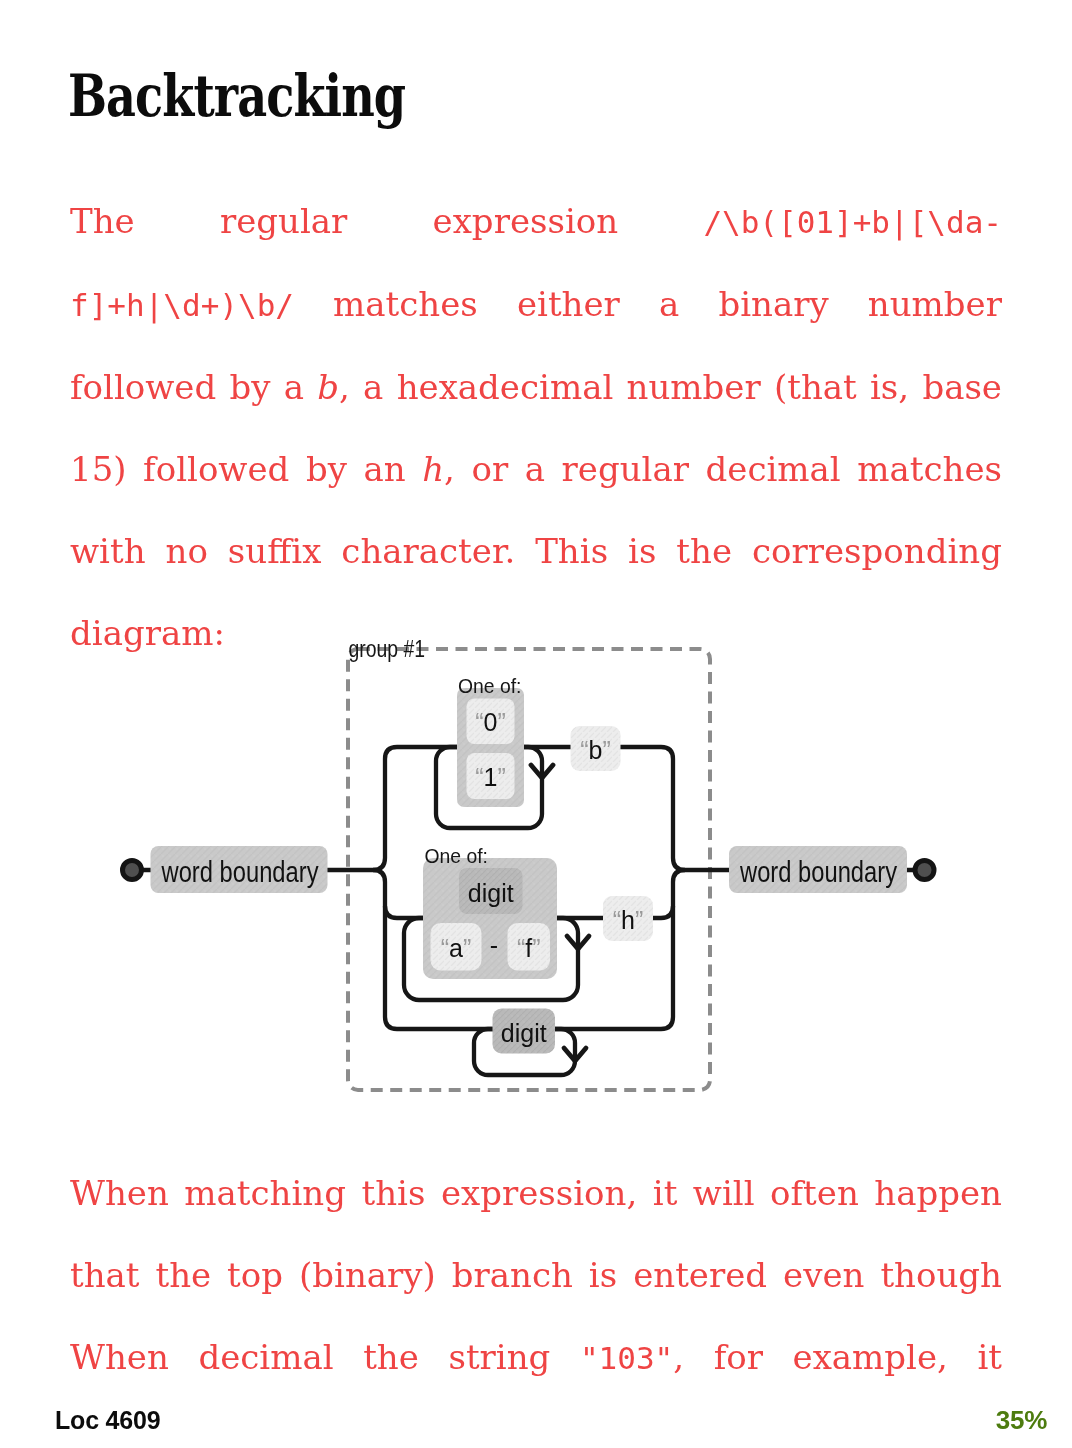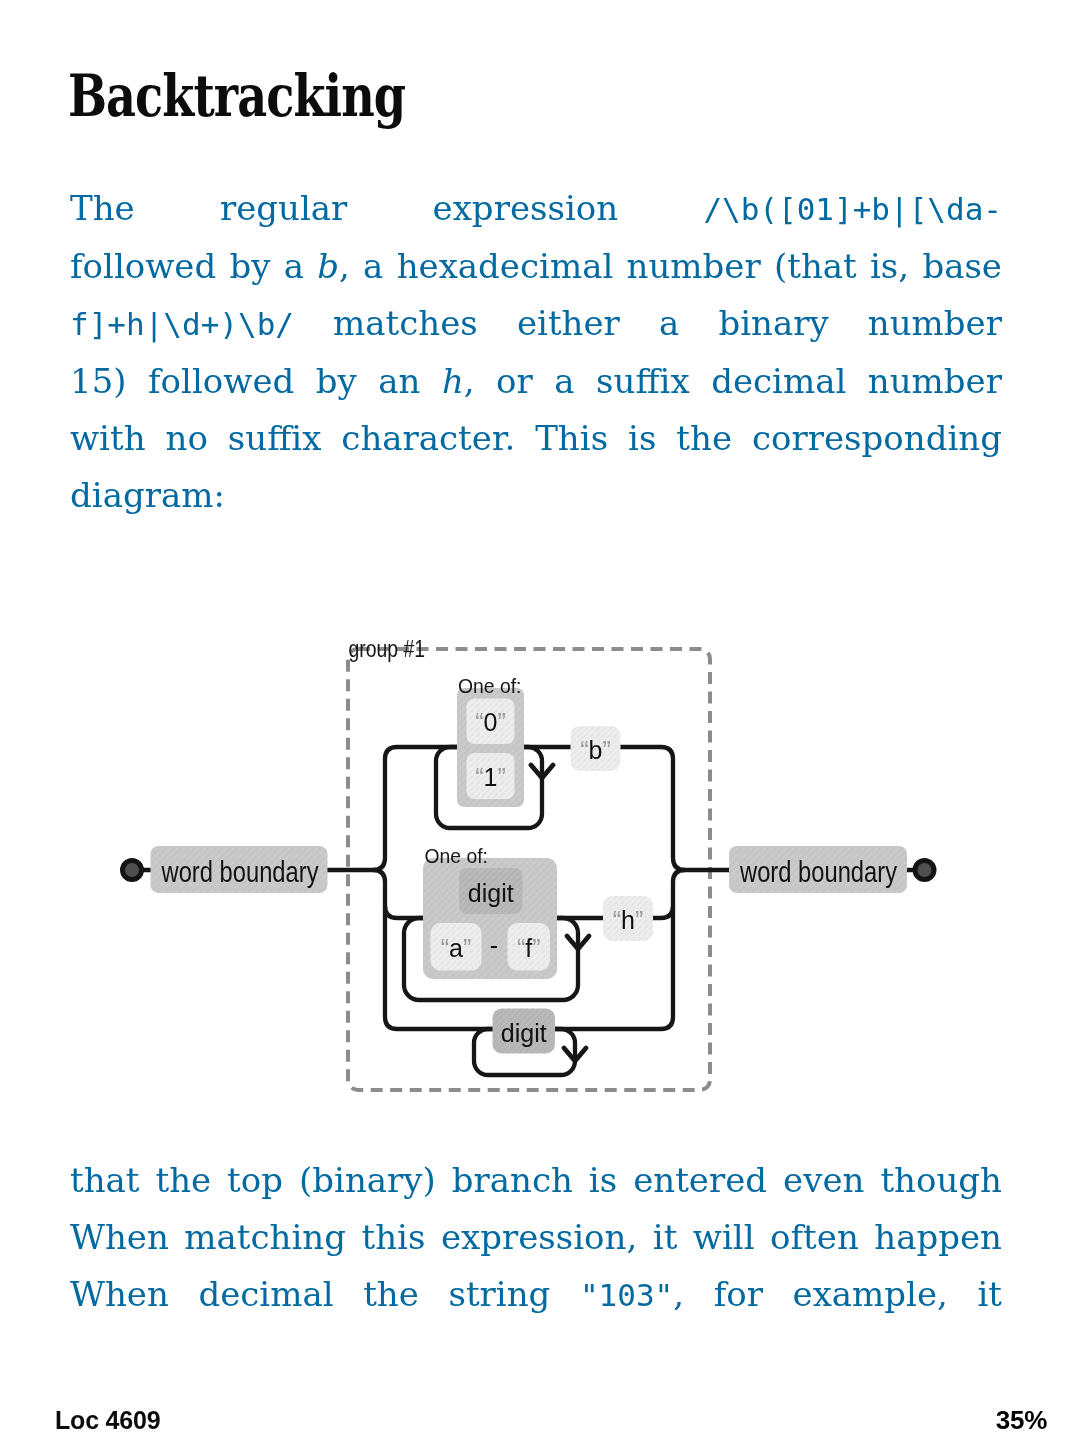--- a/index.html
+++ b/index.html
@@ -5,52 +5,52 @@
   html,body{margin:0;padding:0;}
   body{width:1072px;height:1448px;background:#ffffff;position:relative;overflow:hidden;
        font-family:"DejaVu Serif", serif;color:#111111;}
   .page{position:absolute;left:0;top:0;width:1072px;height:1448px;}
   .title{position:absolute;left:68px;top:29px;font-family:"DejaVu Serif",serif;font-stretch:condensed;
          font-weight:bold;font-size:57px;line-height:1;letter-spacing:-1px;color:#0c0c0c;
          transform:scaleX(0.9);transform-origin:0 0;white-space:nowrap;}
   .para{position:absolute;left:70px;width:932px;}
   #para1{top:180px;}
   #para2{top:1152px;}
-  .tline{text-align:justify;line-height:57px;font-size:34px;color:#0369a1;}
+  .tline{text-align:justify;line-height:82px;font-size:34px;color:#ef4444;}
   .tline.just{text-align-last:justify;}
   .seg-serif{font-family:"DejaVu Serif",serif;}
   .seg-italic{font-family:"DejaVu Serif",serif;font-style:italic;}
   .seg-mono{font-family:"DejaVu Sans Mono",monospace;font-size:31px;}
   .footer{position:absolute;left:0;top:0;width:1072px;height:1448px;pointer-events:none;padding-left:32px;}
   .footer .loc{position:absolute;left:55px;top:1406px;font-family:"Liberation Sans",sans-serif;
                font-weight:bold;font-size:25px;letter-spacing:-0.2px;color:#0c0c0c;}
   .footer .pct{position:absolute;right:57px;top:1405px;font-family:"Liberation Sans",sans-serif;
-               font-weight:bold;font-size:26px;letter-spacing:-0.3px;color:#000000;}
+               font-weight:bold;font-size:26px;letter-spacing:-0.3px;color:#4d7c0f;}
   svg.diagram{position:absolute;left:0;top:0;width:1072px;height:1448px;}
   svg text{font-family:"Liberation Sans",sans-serif;}
   .dlabel{font-size:29px;fill:#111111;}
   .dsmall{font-size:20px;fill:#161616;}
   .dgroup{font-size:24px;fill:#161616;}
   .ddigit{font-size:25px;fill:#111111;}
   .dchar{font-size:25px;fill:#111111;}
   .dquote{fill:#9a9a9a;}
   .ddash{font-size:25px;fill:#111111;}
 </style>
 </head>
 <body>
 
 <div class="page">
 
   <h1 class="title">Backtracking</h1>
 
   <div class="para" id="para1">
       <div class="tline just"><span class="seg-serif">The regular expression </span><span class="seg-mono">/\b([01]+b|[\da-</span></div>
+      <div class="tline just"><span class="seg-mono">f]+h|\d+)\b/</span><span class="seg-serif"> matches either a binary number</span></div>
       <div class="tline just"><span class="seg-serif">followed by a </span><span class="seg-italic">b</span><span class="seg-serif">, a hexadecimal number (that is, base</span></div>
-      <div class="tline just"><span class="seg-mono">f]+h|\d+)\b/</span><span class="seg-serif"> matches either a binary number</span></div>
-      <div class="tline just"><span class="seg-serif">15) followed by an </span><span class="seg-italic">h</span><span class="seg-serif">, or a suffix decimal number</span></div>
+      <div class="tline just"><span class="seg-serif">15) followed by an </span><span class="seg-italic">h</span><span class="seg-serif">, or a regular decimal matches</span></div>
       <div class="tline just"><span class="seg-serif">with no suffix character. This is the corresponding</span></div>
       <div class="tline"><span class="seg-serif">diagram:</span></div>
     </div>
 
   <svg class="diagram" viewBox="0 0 1072 1448" aria-hidden="true">
     <defs>
       <pattern id="texGray" width="7" height="7" patternUnits="userSpaceOnUse">
         <rect width="7" height="7" fill="#c9c9c9"></rect>
         <path d="M0 7 L7 0" stroke="#c3c3c3" stroke-width="1.3" fill="none"></path>
         <circle cx="2" cy="2" r="0.7" fill="#d2d2d2"></circle>
@@ -111,22 +111,22 @@
 
     <text class="dchar" x="490.5" y="730.5" text-anchor="middle"><tspan class="dquote">“</tspan><tspan>0</tspan><tspan class="dquote">”</tspan></text>
     <text class="dchar" x="490.5" y="786" text-anchor="middle"><tspan class="dquote">“</tspan><tspan>1</tspan><tspan class="dquote">”</tspan></text>
     <text class="dchar" x="595.5" y="758.5" text-anchor="middle"><tspan class="dquote">“</tspan><tspan>b</tspan><tspan class="dquote">”</tspan></text>
     <text class="dchar" x="456" y="956.5" text-anchor="middle"><tspan class="dquote">“</tspan><tspan>a</tspan><tspan class="dquote">”</tspan></text>
     <text class="dchar" x="528.8" y="956.5" text-anchor="middle"><tspan class="dquote">“</tspan><tspan>f</tspan><tspan class="dquote">”</tspan></text>
     <text class="dchar" x="628" y="928.5" text-anchor="middle"><tspan class="dquote">“</tspan><tspan>h</tspan><tspan class="dquote">”</tspan></text>
   </svg>
 
   <div class="para" id="para2">
+      <div class="tline just"><span class="seg-serif">When matching this expression, it will often happen</span></div>
       <div class="tline just"><span class="seg-serif">that the top (binary) branch is entered even though</span></div>
-      <div class="tline just"><span class="seg-serif">When matching this expression, it will often happen</span></div>
       <div class="tline just"><span class="seg-serif">When decimal the string </span><span class="seg-mono">"103"</span><span class="seg-serif">, for example, it</span></div>
     </div>
 
   <div class="footer">
     <div class="loc">Loc 4609</div>
     <div class="pct">35%</div>
   </div>
 
 </div>
 

